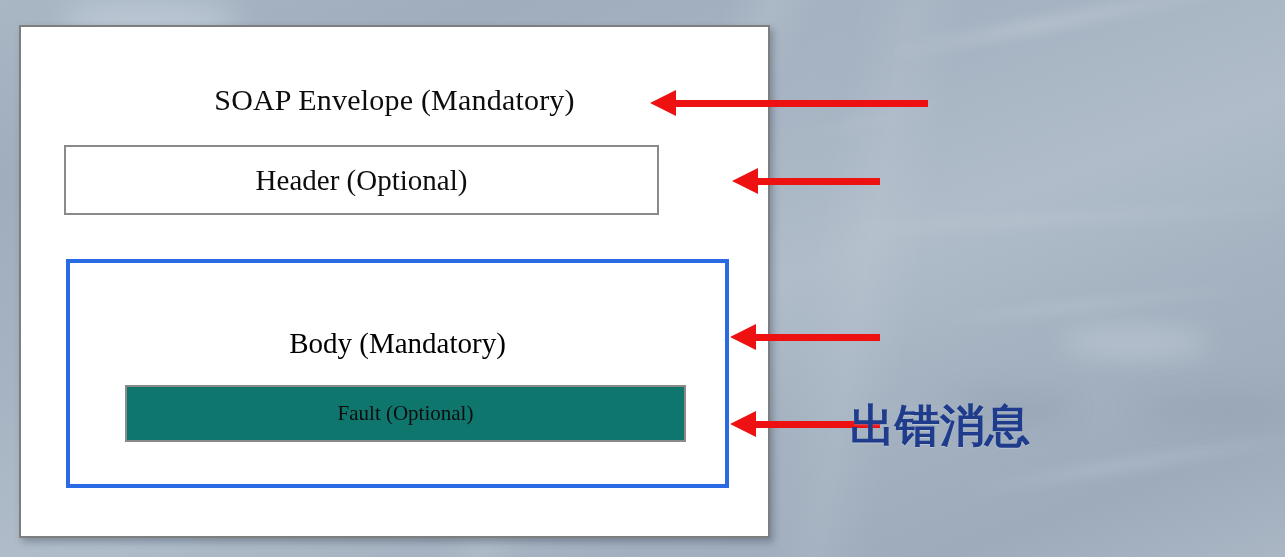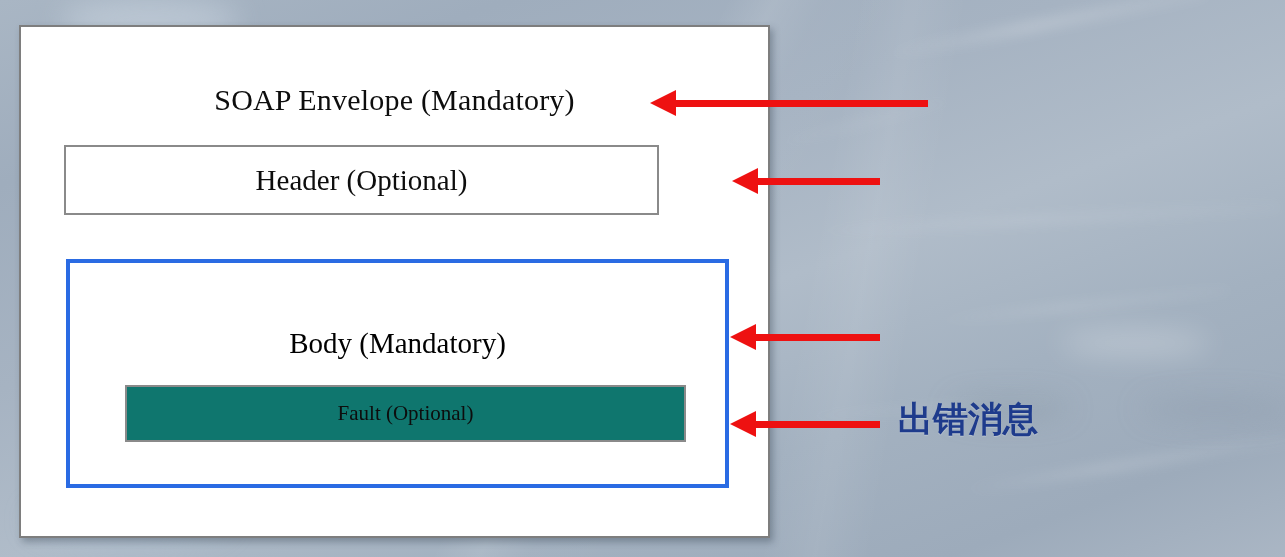--- a/index.html
+++ b/index.html
@@ -201,23 +201,23 @@
     font-family: "Liberation Sans", "DejaVu Sans", sans-serif;
     font-size: 39px;
     letter-spacing: -0.5px;
   }
   #label-container {
     left: 898px; top: 312px;
     font-family: "Liberation Sans", "DejaVu Sans", sans-serif;
     font-size: 39px;
   }
   #label-error {
-    left: 898px; top: 396px;
+    left: 850px; top: 396px;
     font-family: "Liberation Sans", "DejaVu Sans", sans-serif;
-    font-size: 35px;
+    font-size: 45px;
   }
 </style>
 </head>
 <body>
 
 <div id="stage">
 
   <div class="bg-streak streak-a"></div>
   <div class="bg-streak streak-b"></div>
   <div class="bg-streak streak-c"></div>

